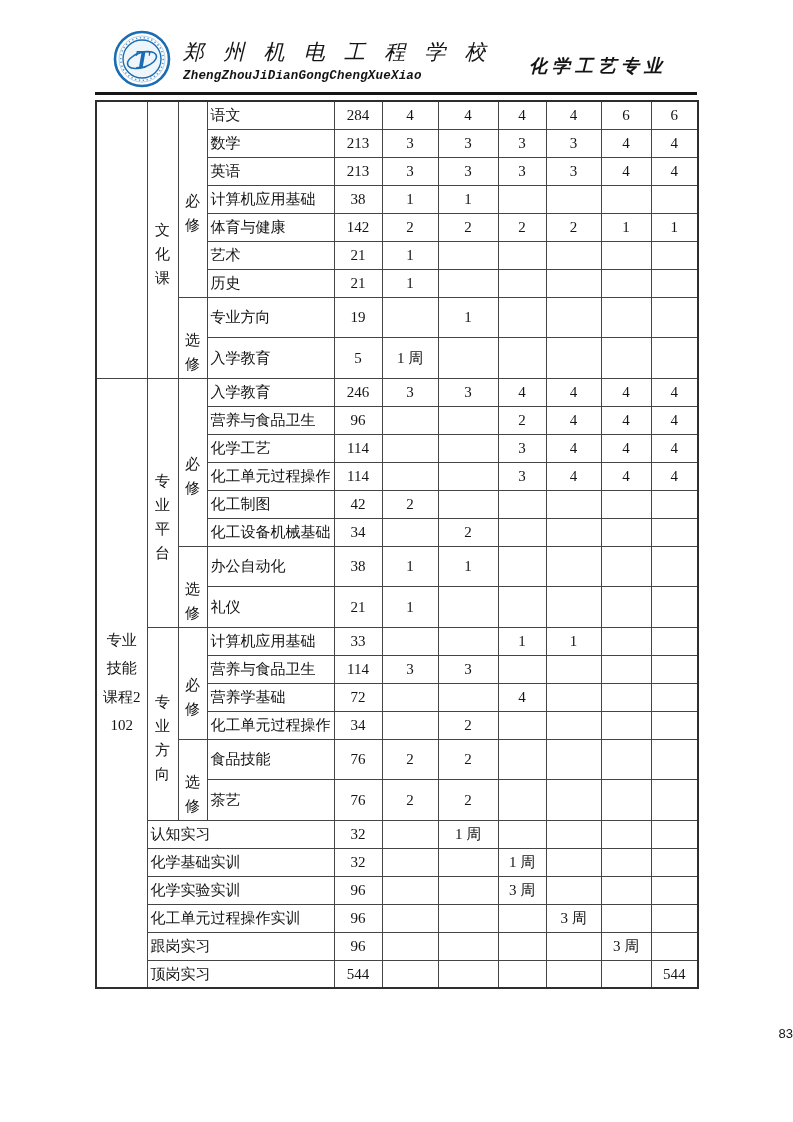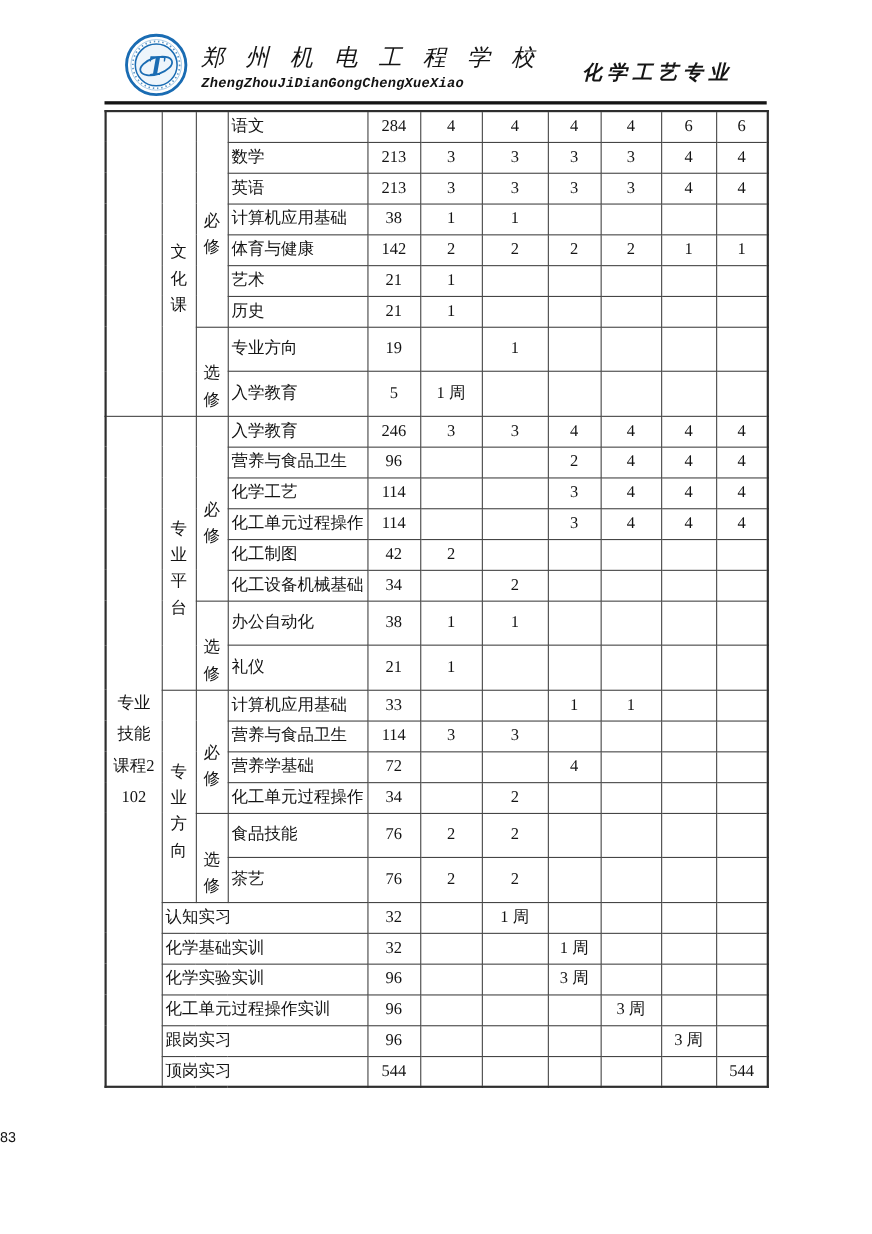--- a/index.html
+++ b/index.html
@@ -49,21 +49,21 @@
     display:inline-block; width:1.25em; word-break:break-all;
     line-height:1.6; text-align:center;margin-top:28px;
   }
   .vlabel-wide {
     display:inline-block; width:2.6em; word-break:break-all;
     line-height:1.9; text-align:center;
   }
 
   
   .footer {
-    position:absolute; left:0; top:1026px; width:793px; text-align:left;
+    position:absolute; left:0; top:1026px; width:793px; text-align:right;
     font-size:13px; font-family:"Liberation Sans","DejaVu Sans",sans-serif;
   }
 </style>
 </head>
 <body>
 
 <div class="page">
 
   <div class="header">
     <svg class="logo" viewBox="0 0 58 58">

